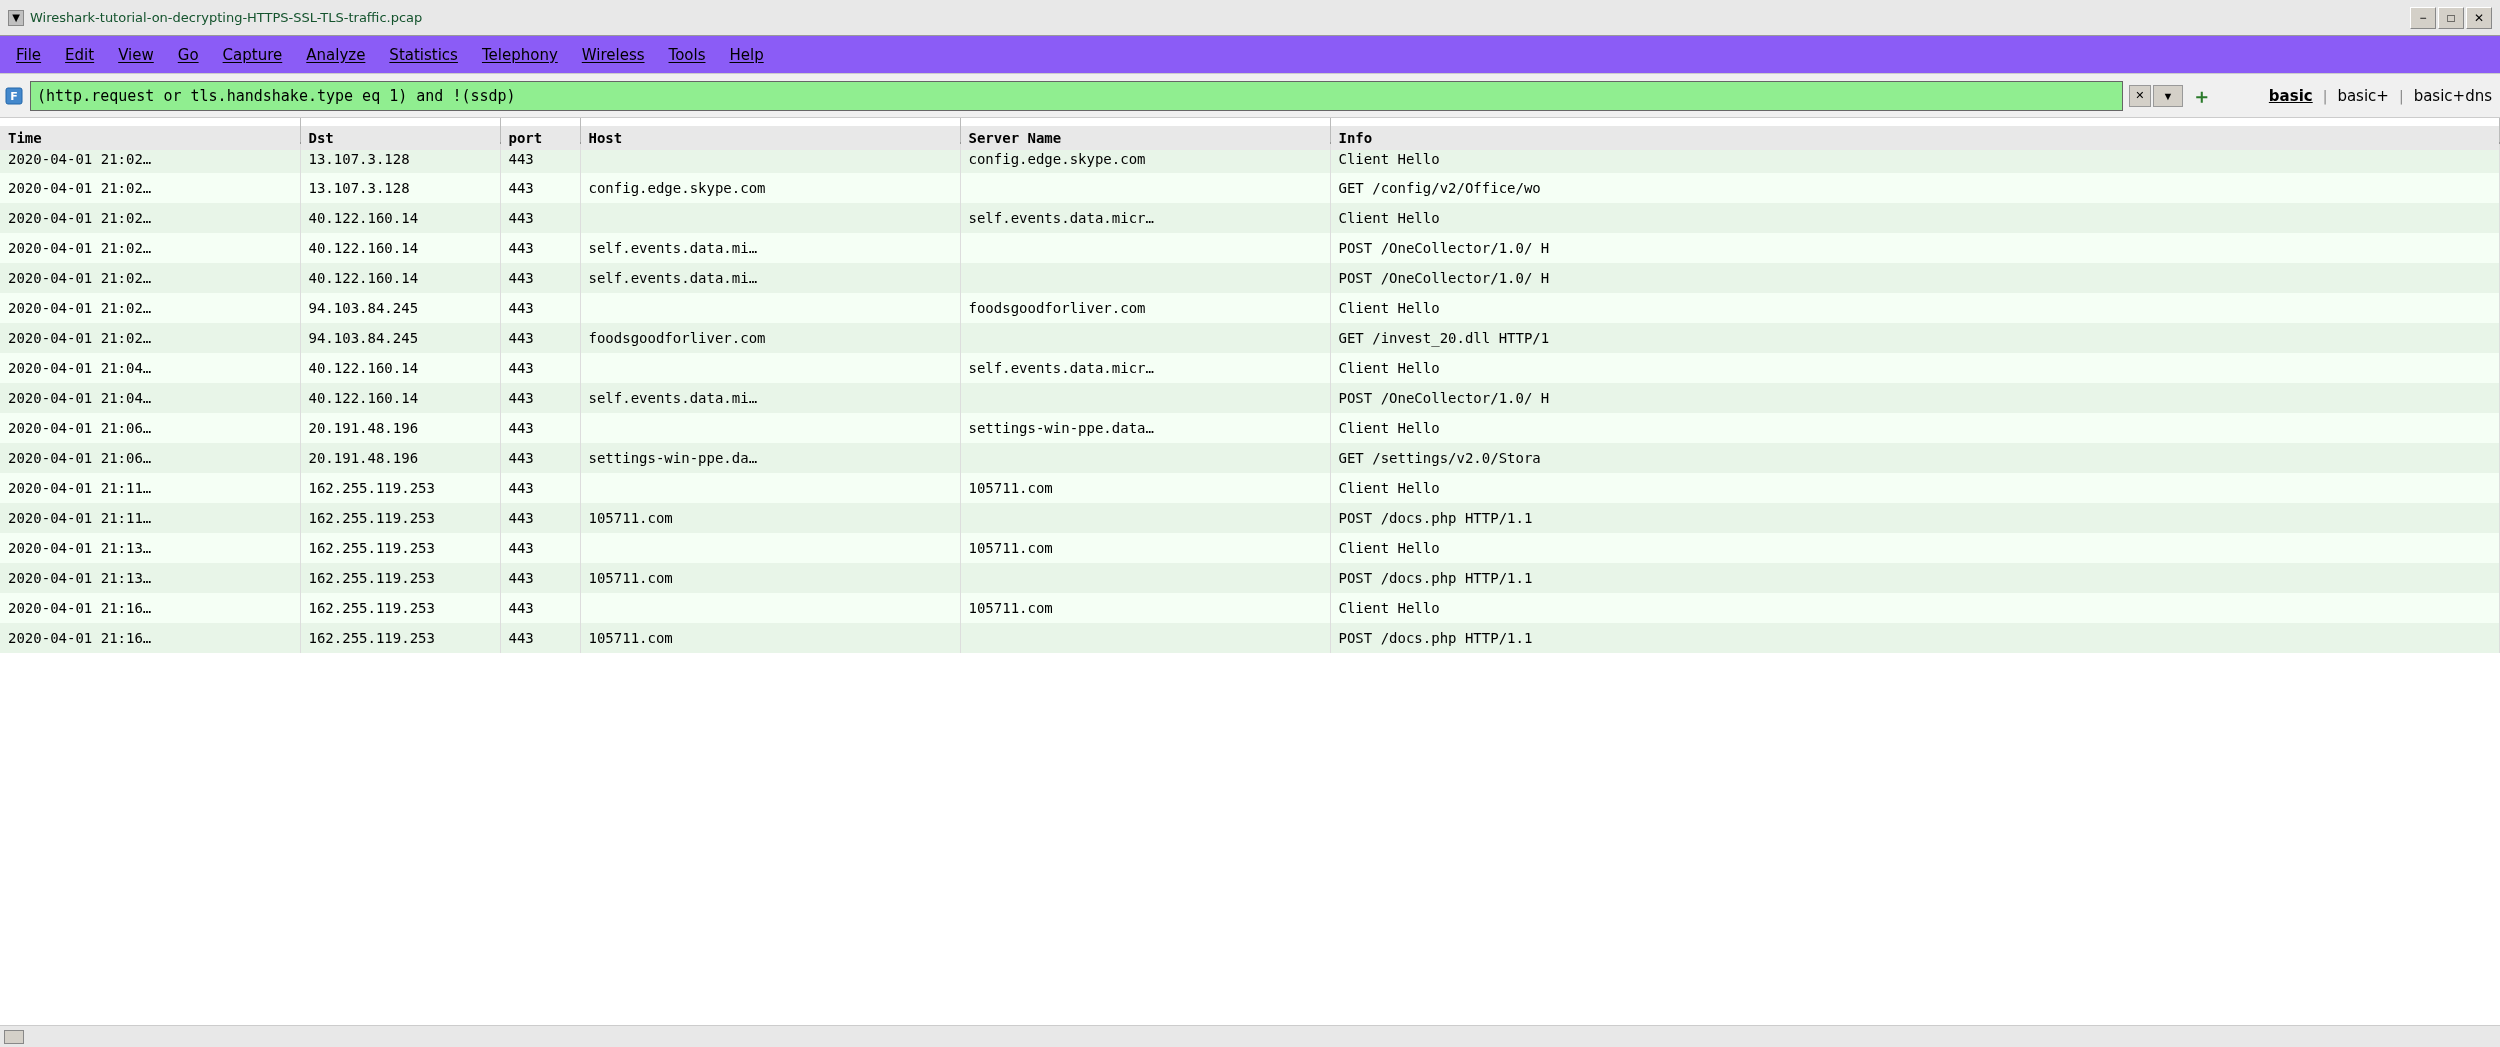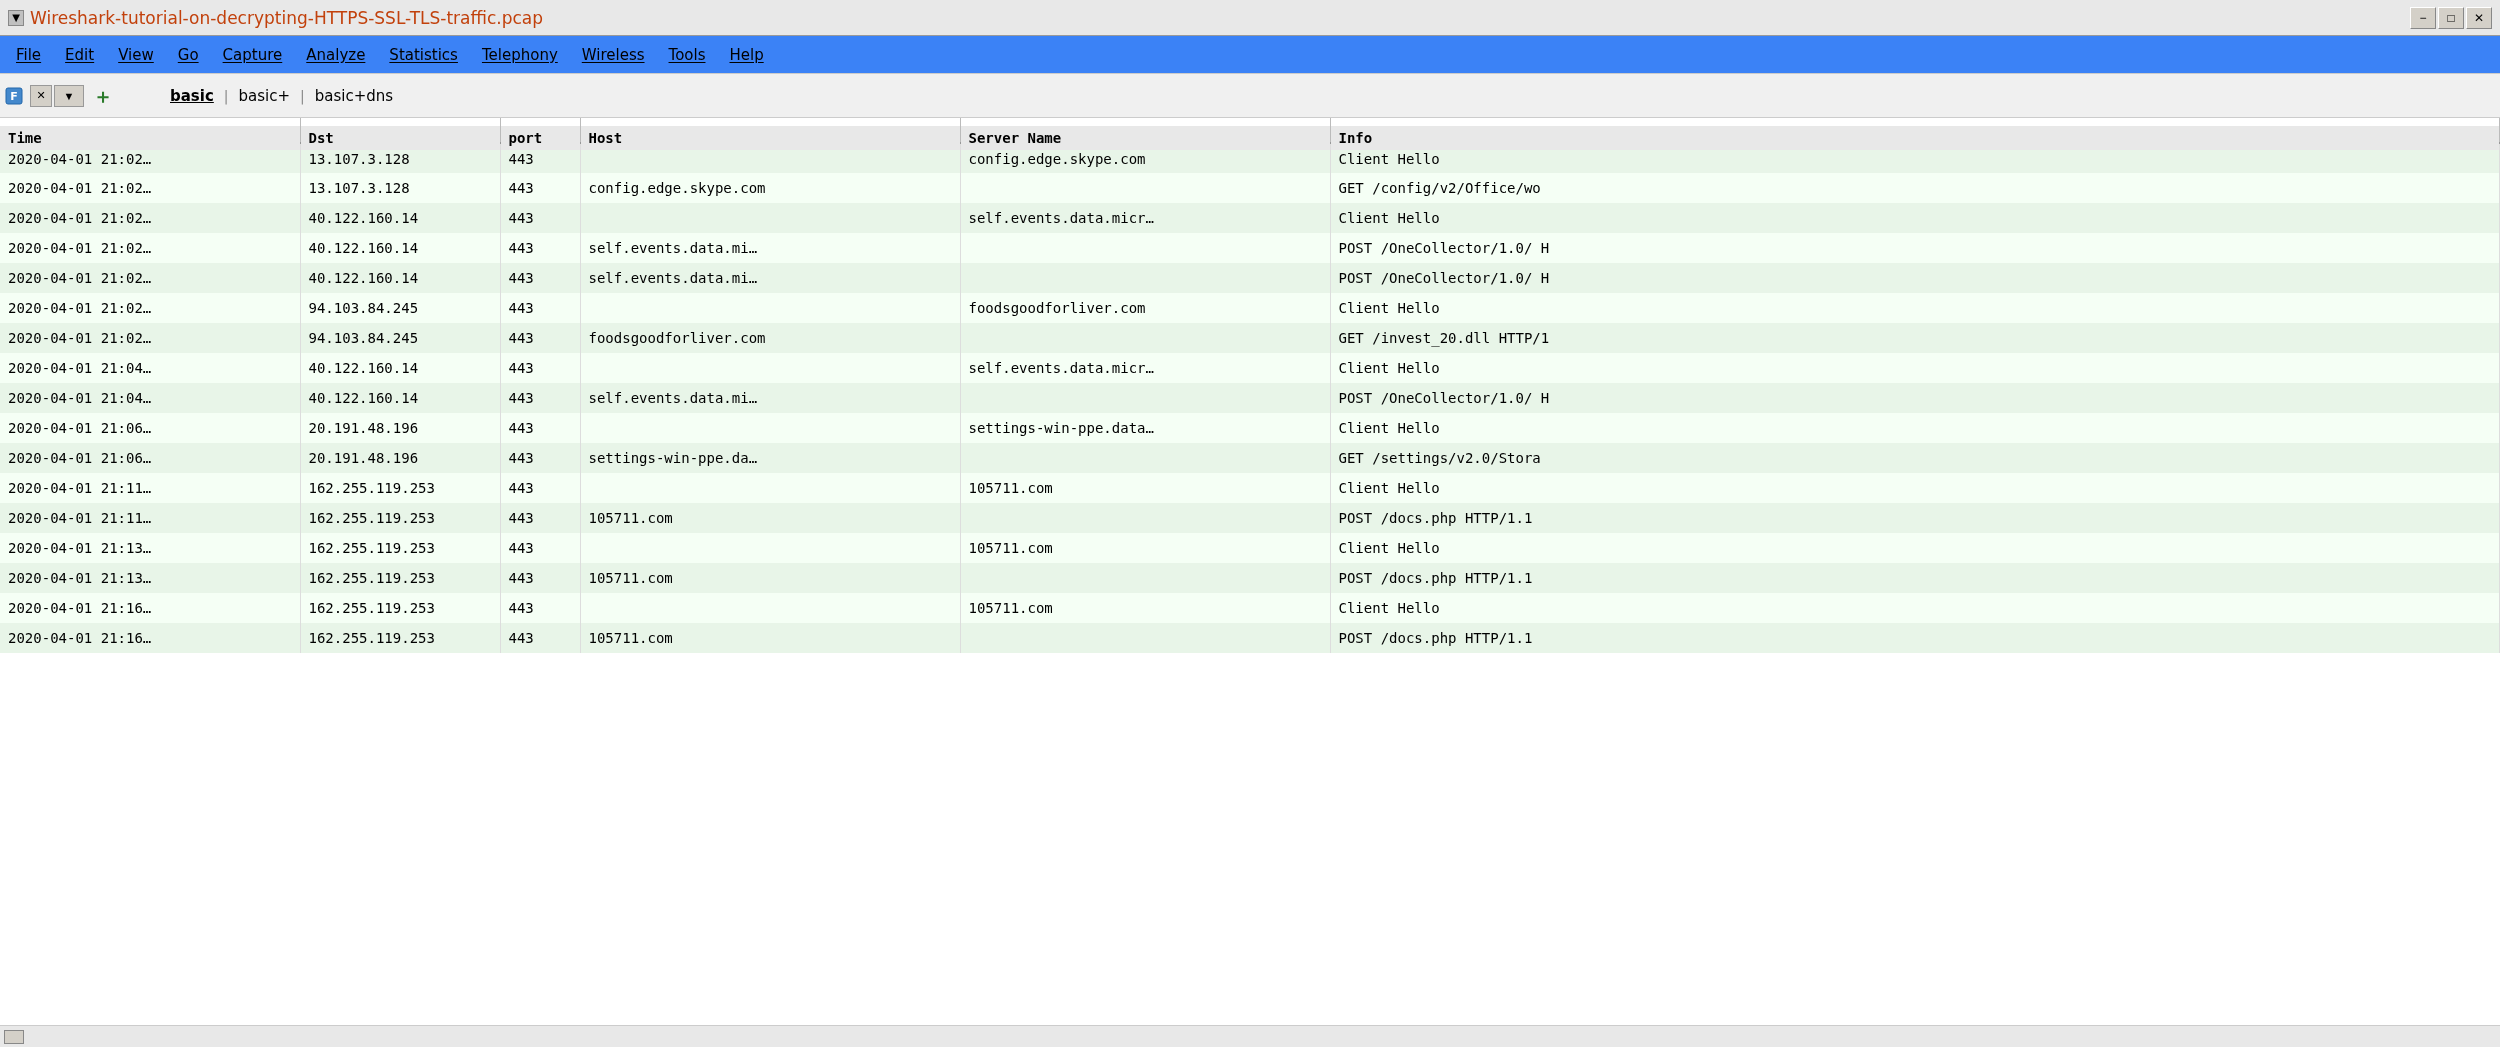--- a/index.html
+++ b/index.html
@@ -30,43 +30,43 @@
     }
     .title-bar-icon {
       width: 16px;
       height: 16px;
       background: #c0c0c0;
       border: 1px solid #888;
       display: flex; align-items: center; justify-content: center;
       font-size: 10px;
     }
     .title-bar-title {
-      font-size: 17px;
+      font-size: 13px;
       font-weight: normal;
-      color: #c2410c;
+      color: #14532d;
     }
     .title-bar-controls {
       display: flex;
       gap: 2px;
     }
     .title-bar-btn {
       width: 26px;
       height: 22px;
       background: #d4d0c8;
       border: 1px solid #888;
       border-top-color: #fff;
       border-left-color: #fff;
       cursor: pointer;
       font-size: 12px;
       display: flex; align-items: center; justify-content: center;
     }
 
     
     .menu-bar {
-      background: #3b82f6;
+      background: #8b5cf6;
       border-bottom: 1px solid #ccc;
       display: flex;
       align-items: center;
       height: 38px;
       padding: 0 4px;
     }
     .menu-item {
       padding: 4px 12px;
       font-size: 15px;
       cursor: pointer;
@@ -248,20 +248,23 @@
     <span class="menu-item">Tools</span>
     <span class="menu-item">Help</span>
   </div>
 
 <div class="filter-bar">
   <div class="filter-icon">
     <svg width="18" height="18" viewBox="0 0 18 18">
       <rect x="1" y="1" width="16" height="16" rx="2" fill="#4488cc" stroke="#2266aa" stroke-width="1"></rect>
       <text x="9" y="13" text-anchor="middle" fill="white" font-size="11" font-weight="bold">F</text>
     </svg>
+  </div>
+  <div class="filter-input-wrap">
+    <input class="filter-input" type="text" value="(http.request or tls.handshake.type eq 1) and !(ssdp)" style="">
   </div>
   <div class="filter-controls">
     <button class="filter-x-btn">✕</button>
     <button class="filter-arrow-btn">▼</button>
   </div>
   <button class="filter-add-btn">＋</button>
   <span class="filter-preset active">basic</span>
   <span class="filter-sep">|</span>
   <span class="filter-preset">basic+</span>
   <span class="filter-sep">|</span>

